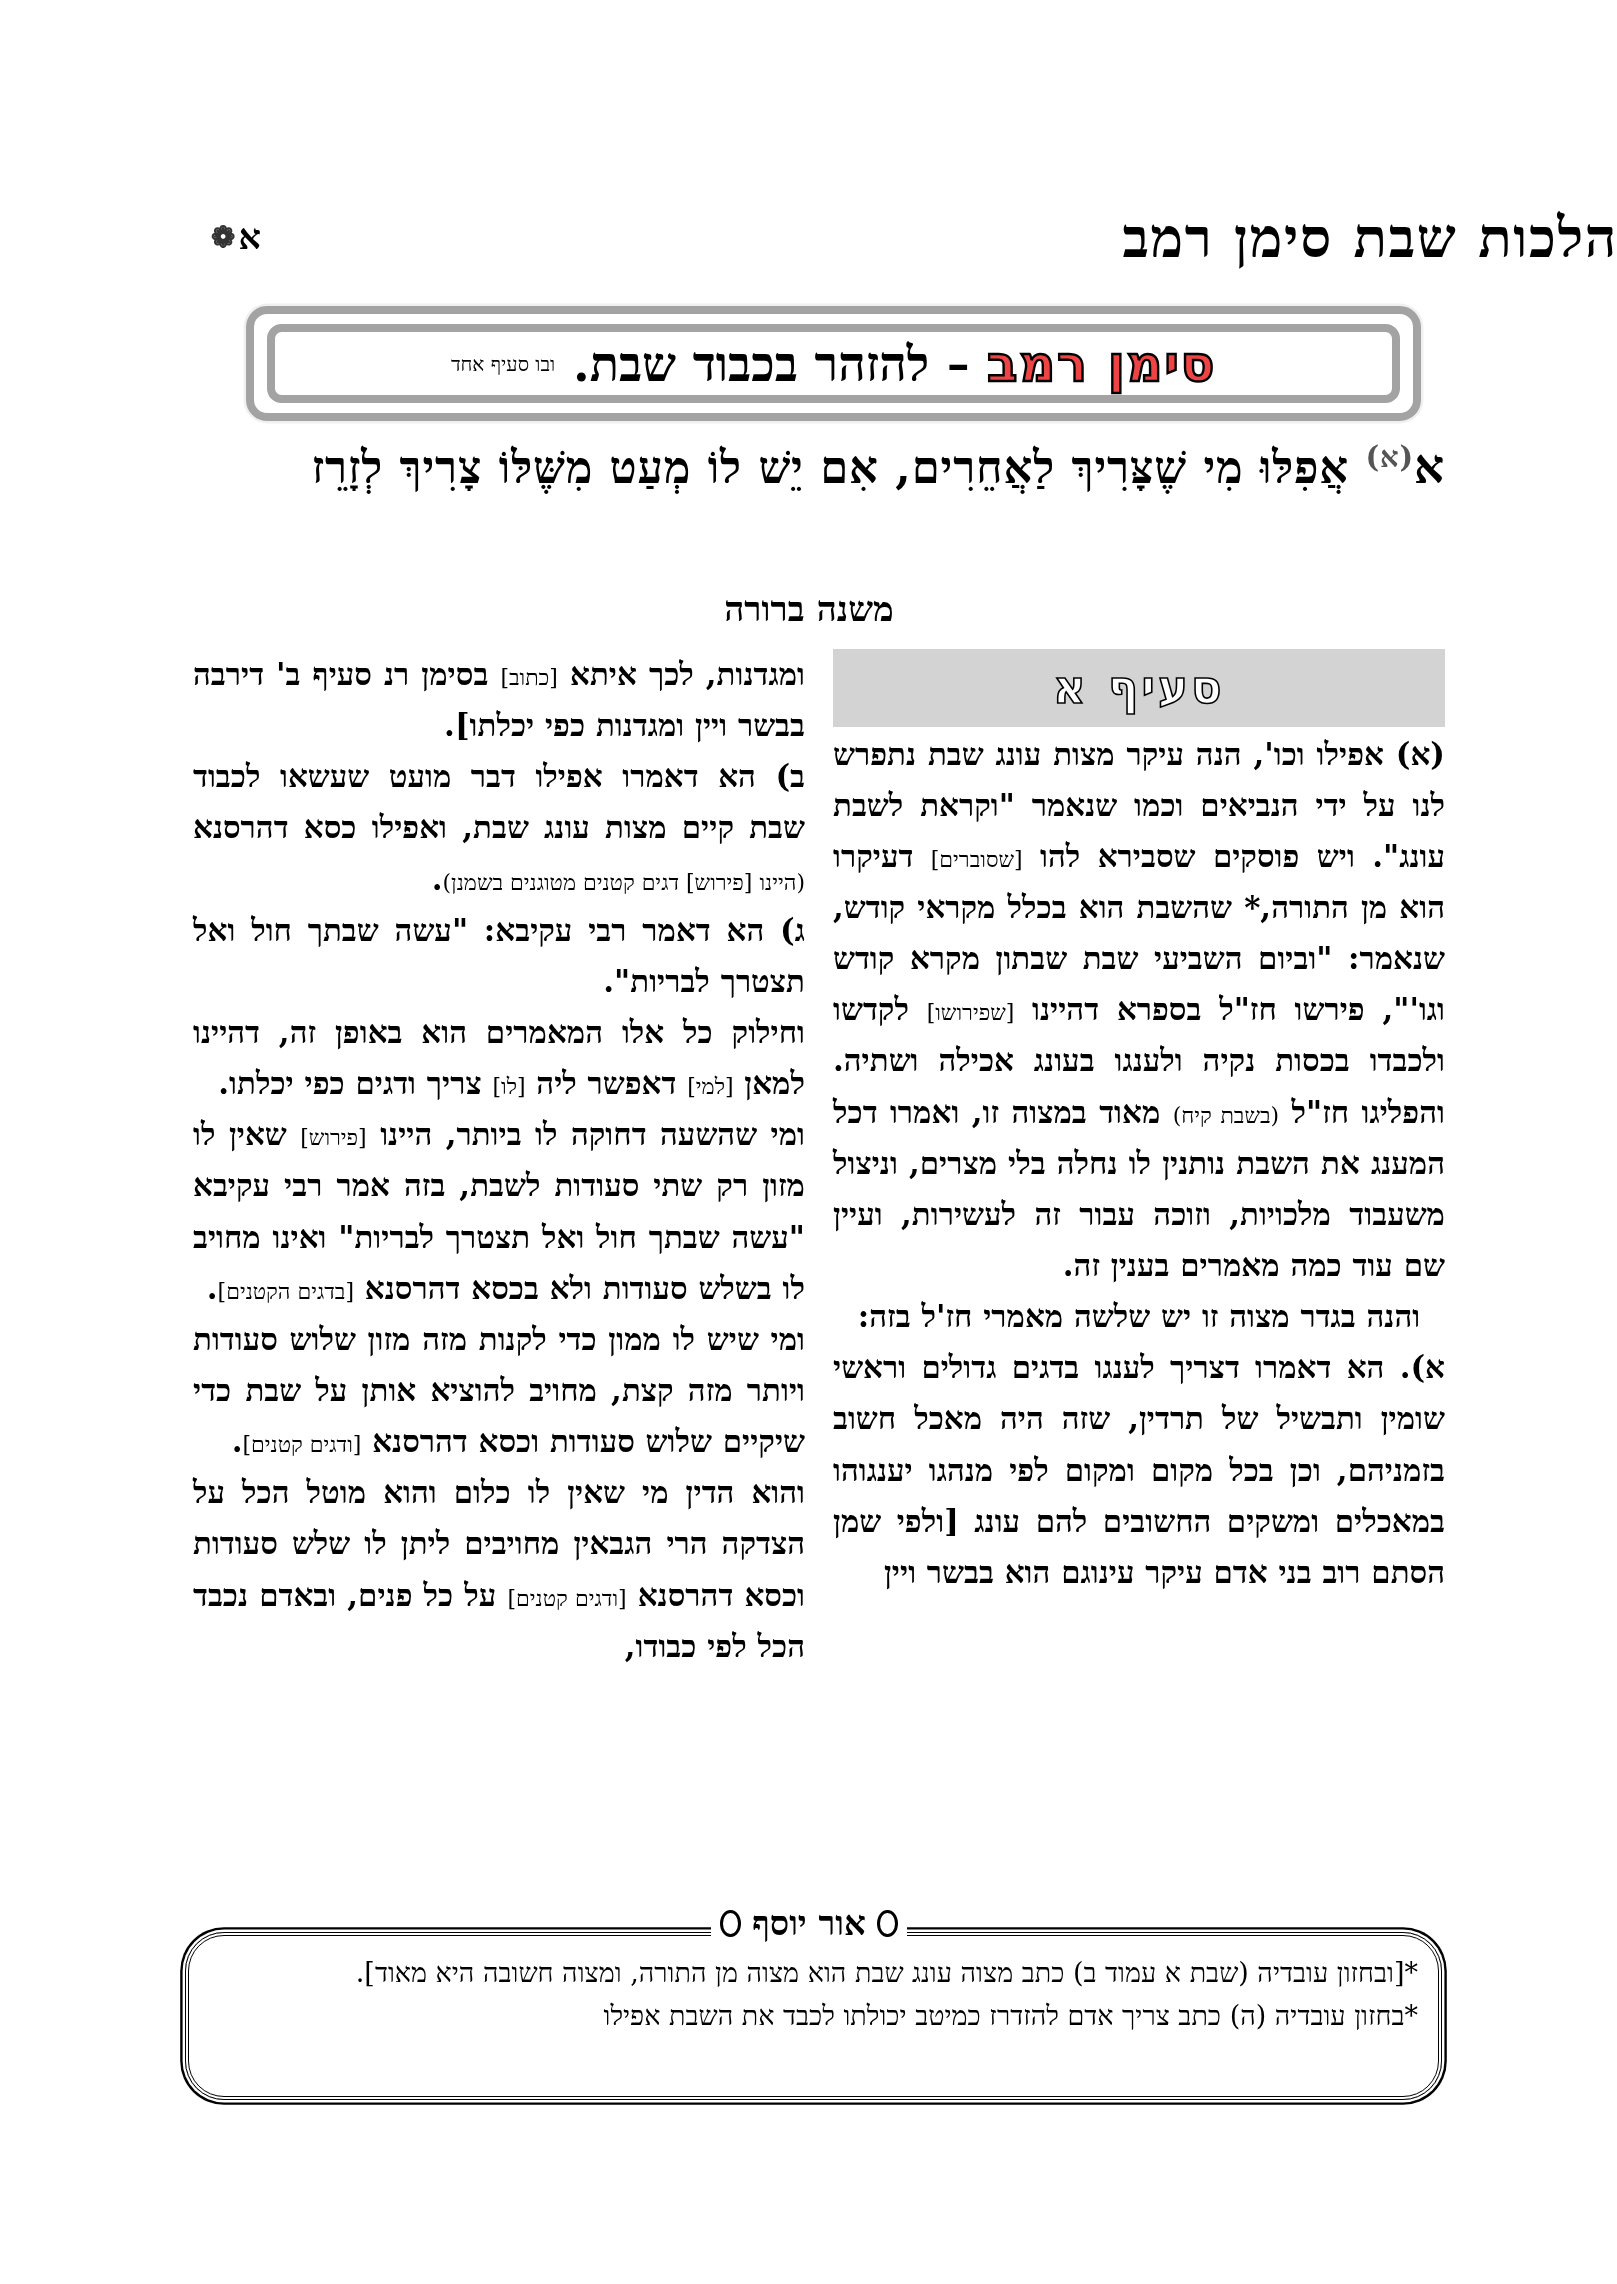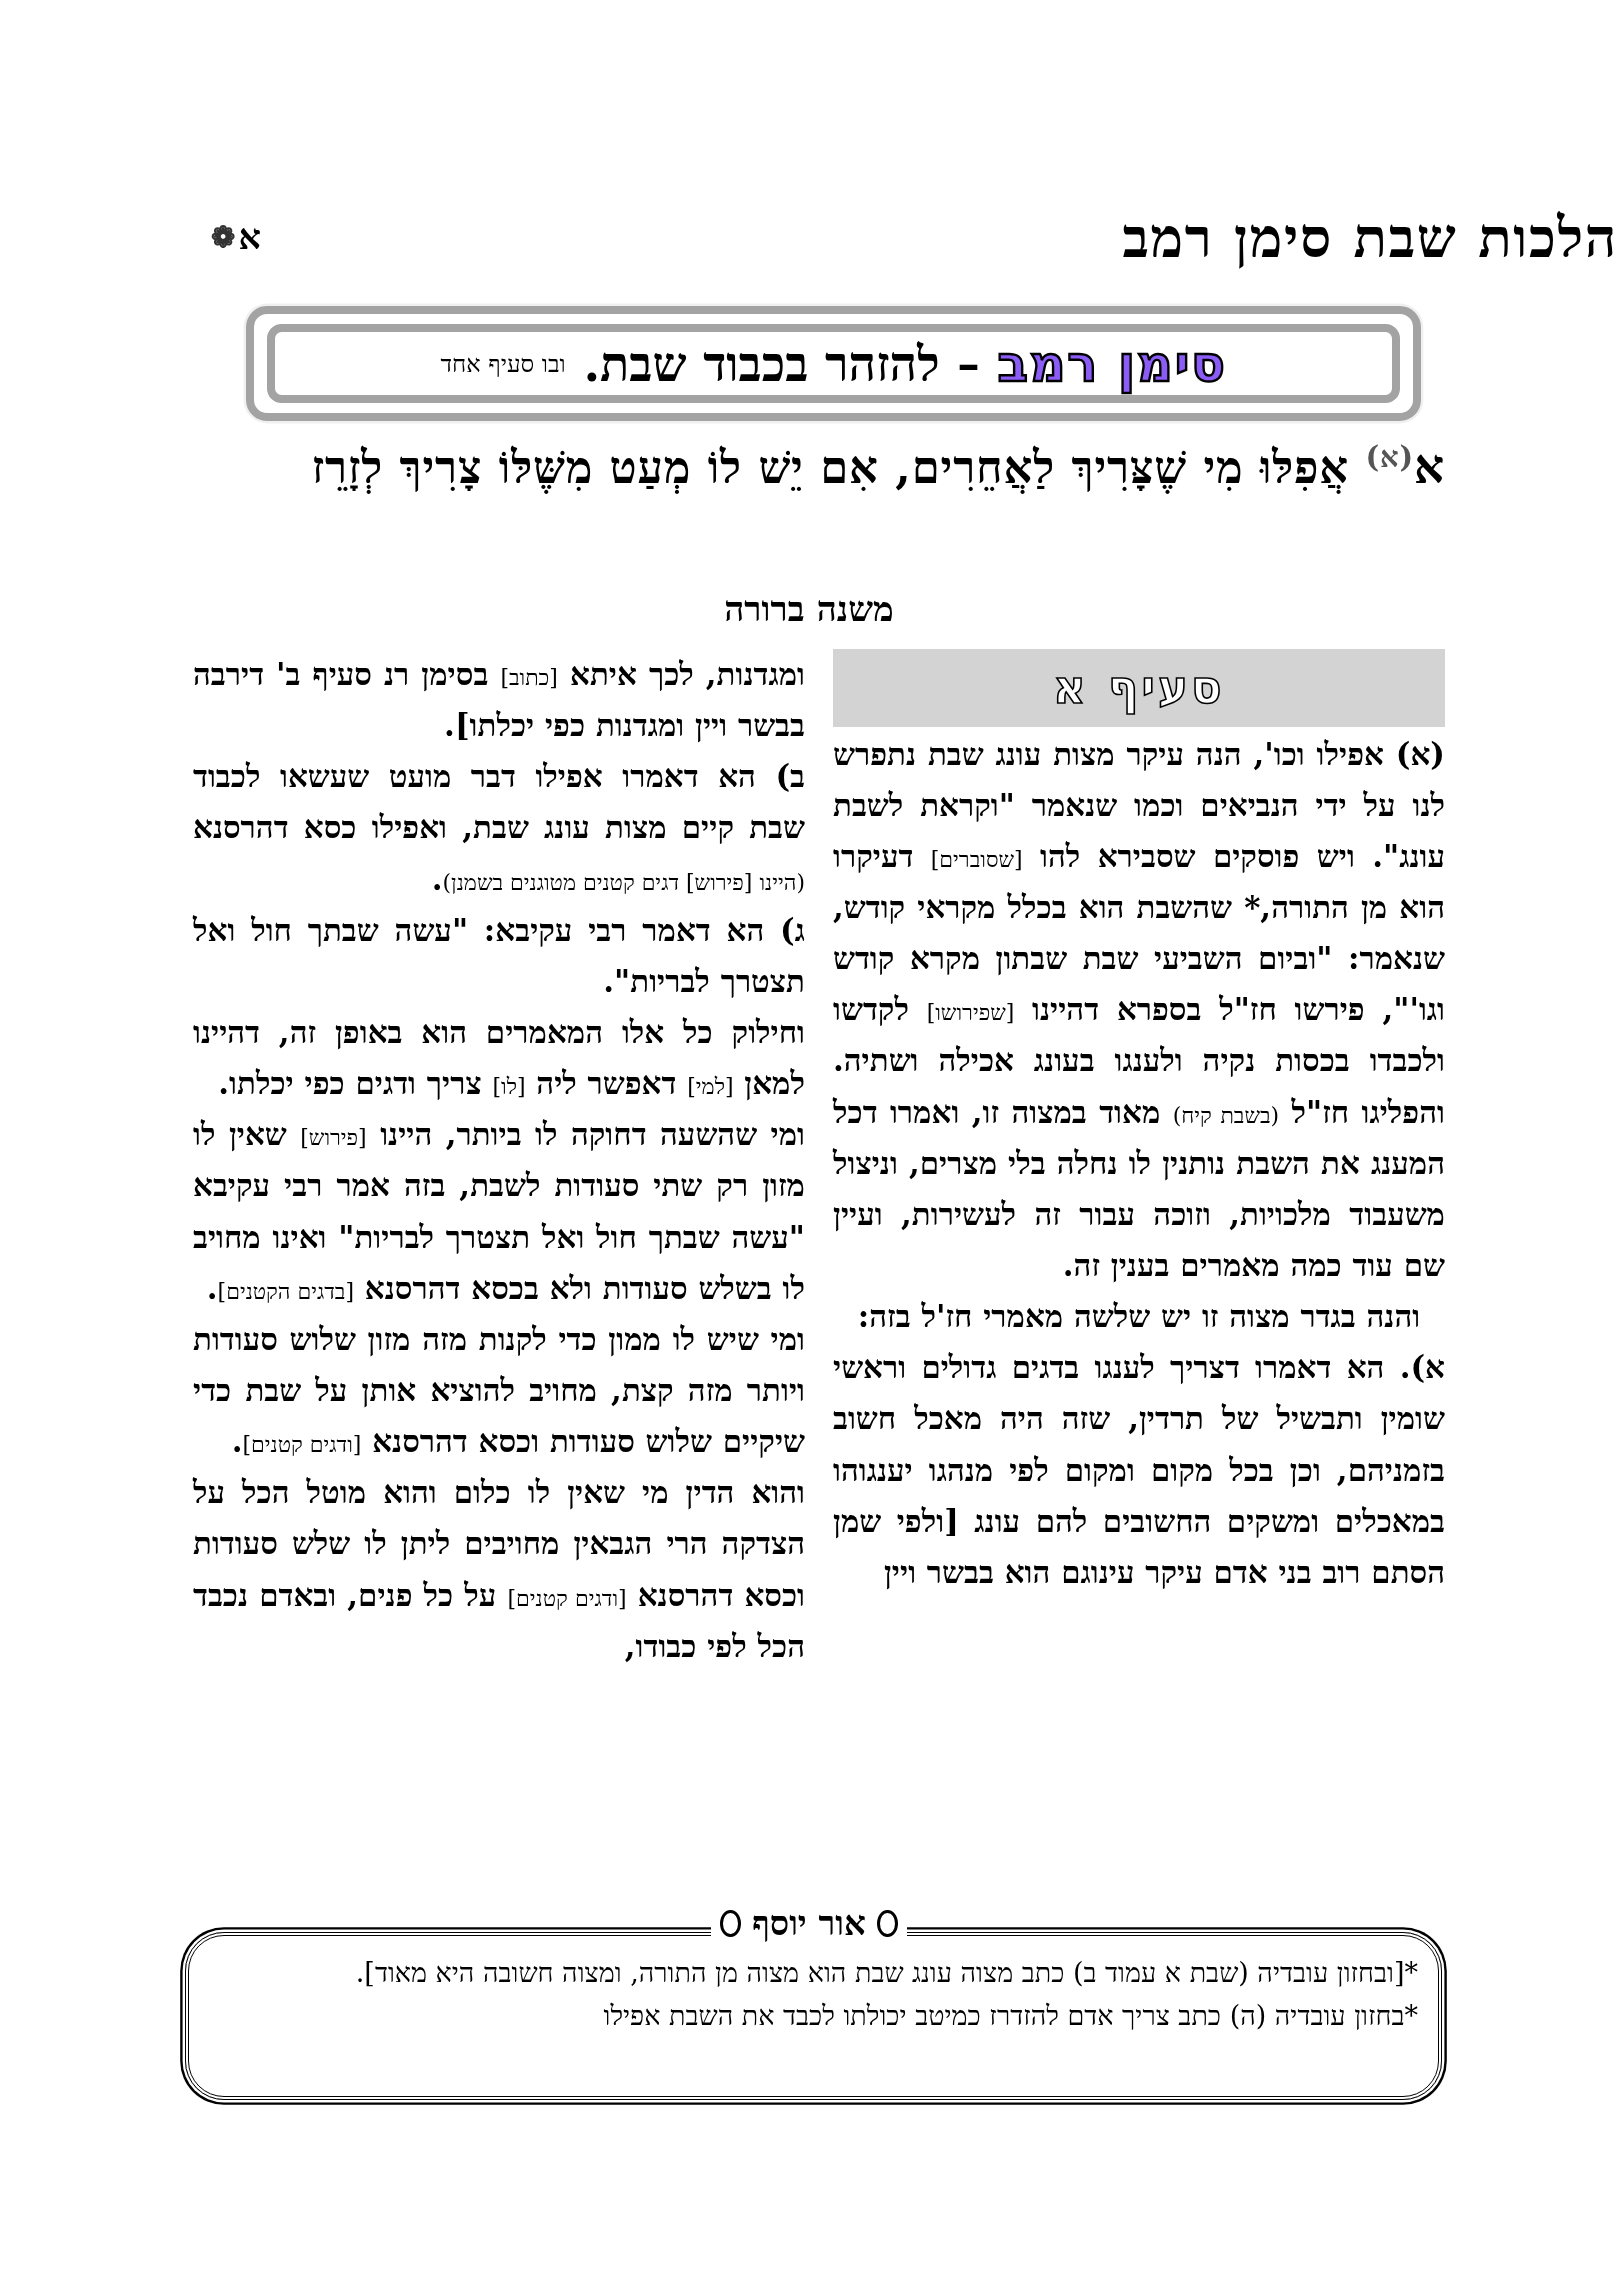--- a/index.html
+++ b/index.html
@@ -28,27 +28,27 @@
       border: 8px solid #a3a3a3; border-radius: 21px;
       box-shadow: 0 0 0 2.4px #f0f0f0;
     }
     .siman-frame .inner {
       position: absolute; left: 21px; right: 21px; top: 17.7px; bottom: 17.7px;
       border: 8px solid #a3a3a3; border-radius: 14.5px;
       background: #fff;
       display: flex; align-items: center; justify-content: center; gap: 17.7px;
     }
     .siman-title {
-      font-size: 50px; font-weight: bold; color: #8b5cf6;
+      font-size: 50px; font-weight: bold; color: #ef4444;
       -webkit-text-stroke: 2.4px #000; font-family: "DejaVu Sans", sans-serif;
       letter-spacing: 1.6px;
     }
     .siman-dash { font-size: 45px; font-weight: bold; }
     .siman-subject { font-size: 48px; font-weight: bold; }
-    .siman-note { font-size: 24px; text-align: center; }
+    .siman-note { font-size: 20px; text-align: center; }
     .main-text {
       position: absolute; left: 177px; right: 173px; top: 439px;
       font-size: 45px; font-weight: bold; text-align: right;
       white-space: nowrap; letter-spacing: 0.8px;
     }
     .main-text .letter { font-size: 47px; }
     .main-text .marker { font-size: 29px; color: #555; vertical-align: super; }
     .mb-heading {
       position: absolute; left: 0; right: 0; top: 588px;
       text-align: center; font-size: 35px; font-weight: bold;

